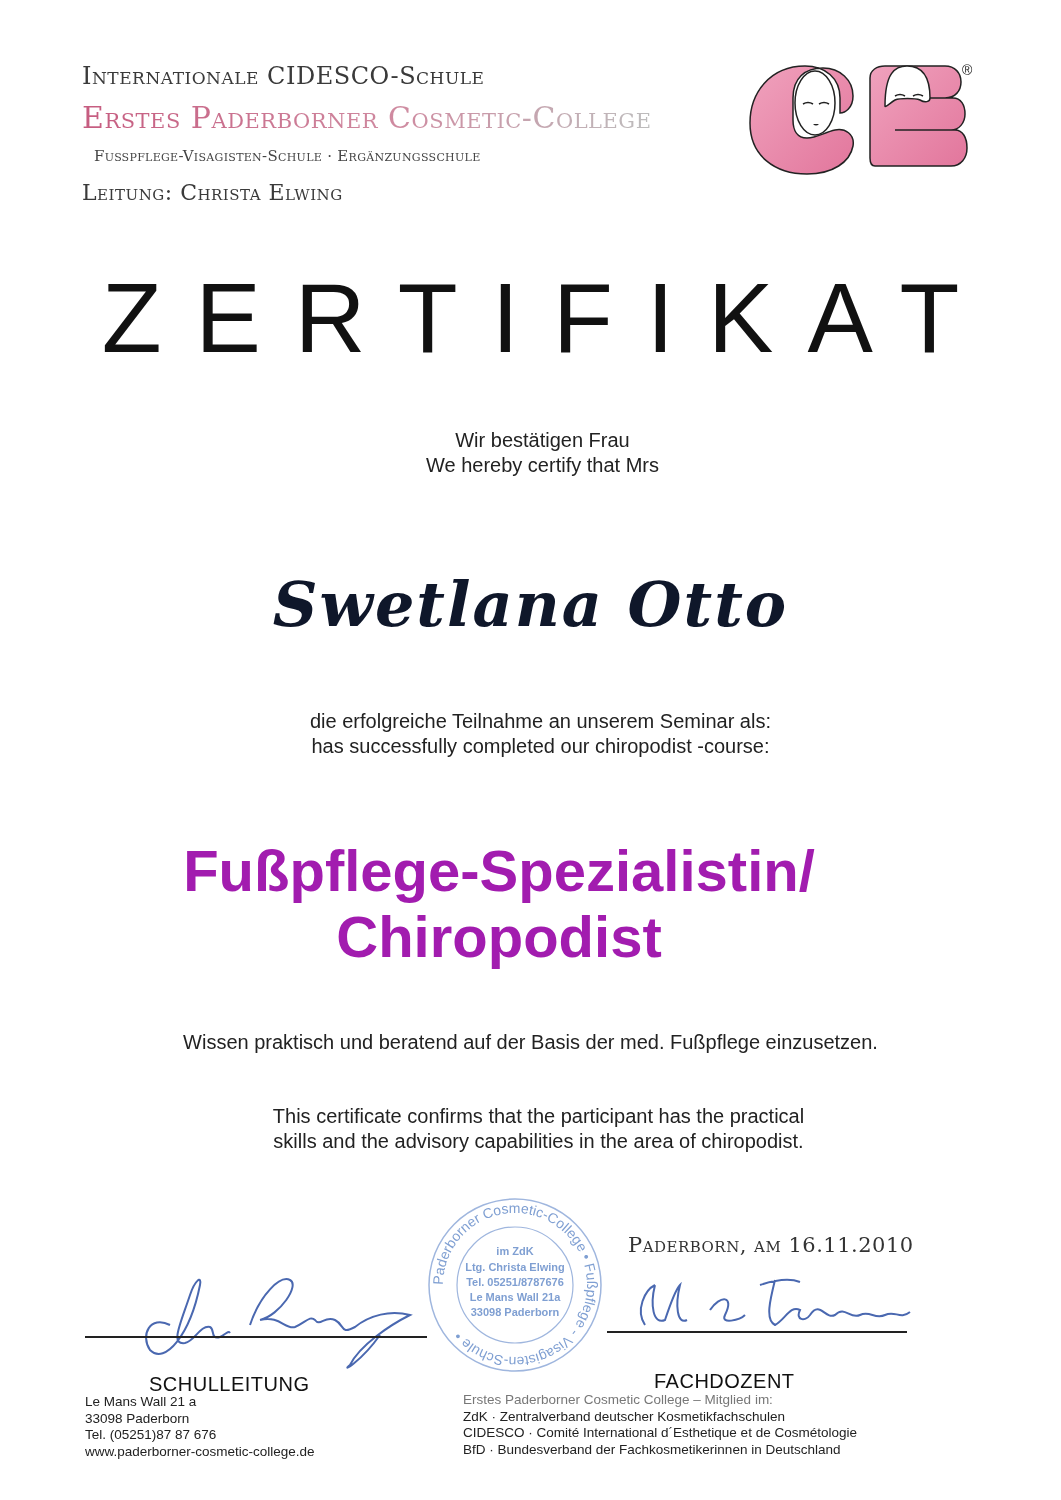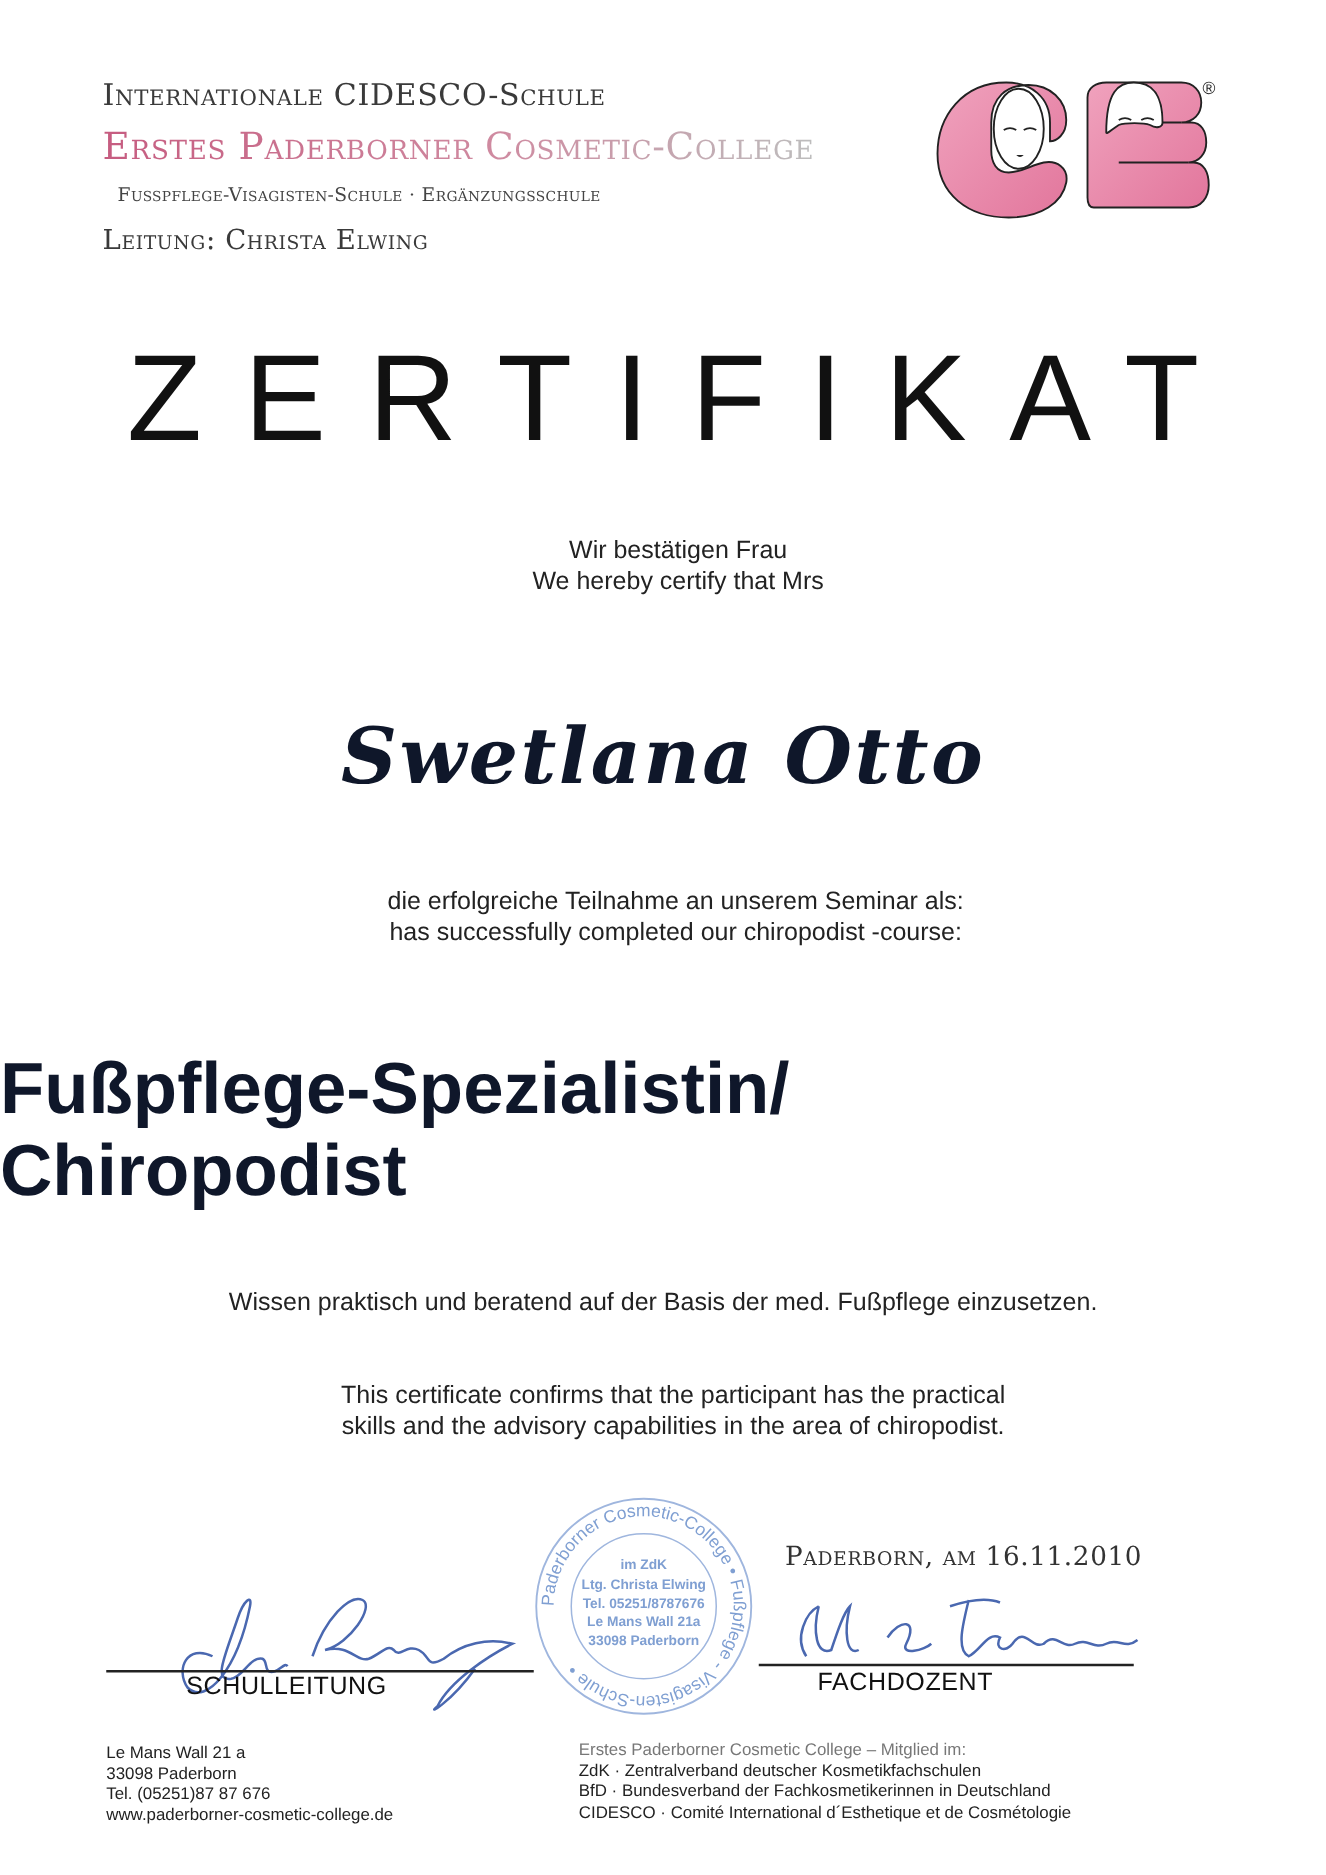--- a/index.html
+++ b/index.html
@@ -14,27 +14,27 @@
 
   .logo { position:absolute; left:745px; top:58px; width:225px; height:120px; }
   .reg { position:absolute; left:962px; top:62px; font-size:14px; color:#222; }
 
   .title { position:absolute; left:0; right:0; top:262px; text-align:center; font-size:98px; letter-spacing:34px; font-weight:normal; color:#111; font-family:"Liberation Sans", sans-serif; padding-left:34px; }
 
   .center-text { position:absolute; left:0; width:1061px; text-align:center; font-size:20px; color:#222; line-height:25px; }
   .confirm { top:428px; left:12px; }
   .name { position:absolute; left:0; width:1061px; top:568px; text-align:center; font-family:"DejaVu Serif", serif; font-style:italic; font-weight:bold; font-size:62px; color:#0f172a; letter-spacing:2px; }
   .seminar { top:709px; left:10px; }
-  .qual { position:absolute; left:0; width:998px; top:838px; text-align:left; font-weight:bold; font-size:58px; line-height:66px; color:#0f172a; }
+  .qual { position:absolute; left:0; width:998px; top:838px; text-align:center; font-weight:bold; font-size:58px; line-height:66px; color:#a21caf; }
   .desc-de { top:1030px; }
   .desc-en { top:1104px; left:8px; }
 
   
   .sigline { position:absolute; height:0; border-top:2px solid #222; }
-  .siglabel { position:absolute; font-size:20px; color:#111; letter-spacing:0.5px; }
+  .siglabel { position:absolute; font-size:20px; color:#111; letter-spacing:0.5px;margin-top:35px; }
   .place-date { position:absolute; left:628px; top:1233px; font-family:"DejaVu Serif", serif; font-variant:small-caps; font-size:21px; color:#333; letter-spacing:0.5px; }
 
   .stamp { position:absolute; left:425px; top:1195px; width:180px; height:180px; }
   .sig1 { position:absolute; left:110px; top:1255px; width:320px; height:120px; }
   .sig2 { position:absolute; left:625px; top:1270px; width:290px; height:70px; }
 
   
   .footer-left { position:absolute; left:85px; top:1394px; font-size:13.5px; line-height:16.5px; color:#222; }
   .footer-right { position:absolute; left:463px; top:1392px; font-size:13.5px; line-height:16.5px; color:#222; }
   .footer-right .first { color:#777; }
@@ -132,15 +132,15 @@
 
 <div class="footer-left">
   <div>Le Mans Wall 21 a</div>
   <div>33098  Paderborn</div>
   <div>Tel. (05251)87 87 676</div>
   <div>www.paderborner-cosmetic-college.de</div>
 </div>
 <div class="footer-right">
   <div class="first">Erstes Paderborner Cosmetic College – Mitglied im:</div>
   <div>ZdK ·  Zentralverband deutscher Kosmetikfachschulen</div>
+  <div>CIDESCO · Comité International d´Esthetique et de Cosmétologie</div>
   <div>BfD  · Bundesverband der Fachkosmetikerinnen in Deutschland</div>
-  <div>CIDESCO · Comité International d´Esthetique et de Cosmétologie</div>
 </div>
 
 </body></html>

